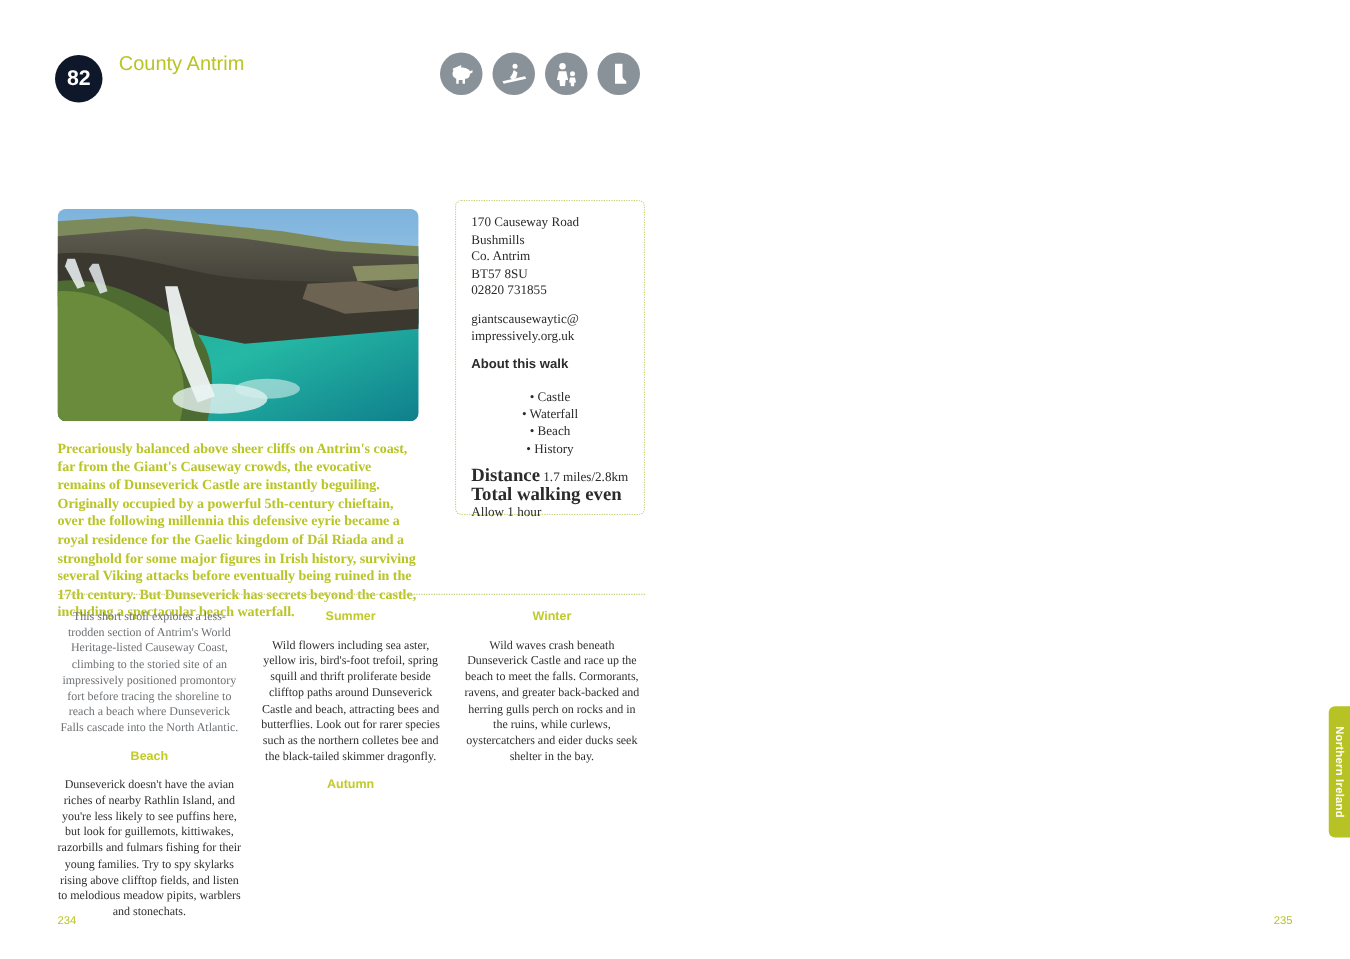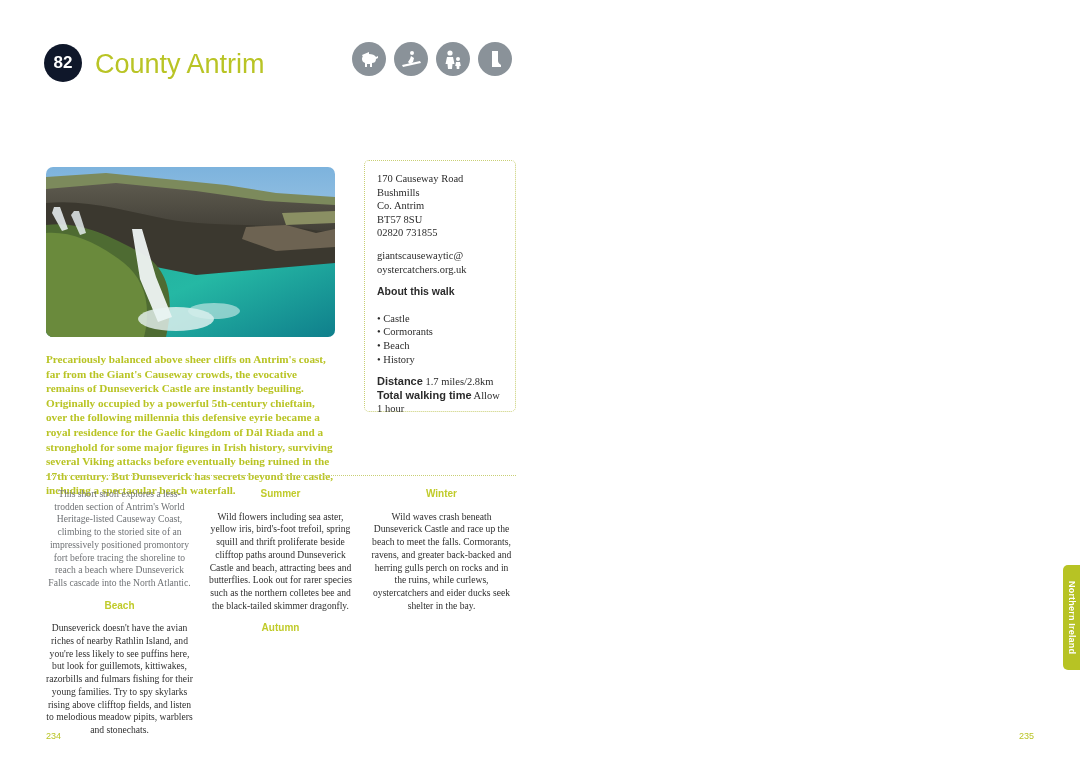--- a/index.html
+++ b/index.html
@@ -26,21 +26,21 @@
   }
   .title-block{margin-left:13px;}
   .walk-title{
     font-family:"Liberation Sans",sans-serif;
     font-weight:bold;color:#b9c425;
     font-size:33px;line-height:35px;letter-spacing:-0.3px;
     max-width:260px;
   }
   .walk-subtitle{
     font-family:"Liberation Sans",sans-serif;
-    color:#b9c425;font-size:27px;line-height:24px;margin-top:14px;
+    color:#b9c425;font-size:16px;line-height:24px;margin-top:2px;
   }
   .icon-row{position:absolute;right:58px;top:42px;display:flex;gap:8px;}
   .act-icon{width:34px;height:34px;border-radius:50%;background:#8a9299;
     display:flex;align-items:center;justify-content:center;}
   .act-icon svg{display:block;}
 
   
   .photo-main{
     position:absolute;left:46px;top:167px;width:289px;height:170px;
     border-radius:7px;overflow:hidden;
@@ -48,23 +48,23 @@
 
   
   .info-box{
     position:absolute;left:364px;top:160px;width:152px;height:252px;
     border:1px dotted #c9cf74;border-radius:5px;
     padding:11px 12px 17px 12px;box-sizing:border-box;
     font-size:10.5px;line-height:13.6px;color:#2b2b2b;
   }
   .info-box .blank{height:9px;}
   .info-h{font-family:"Liberation Sans",sans-serif;font-weight:bold;font-size:10.5px;margin-bottom:13px;}
-  .info-box ul{margin:0;padding:0;list-style:none;}
+  .info-box ul{margin:0;padding:0;list-style:none;text-align:center;}
   .info-box li:before{content:"• ";}
-  .stat b{font-family:Liberation Sans, sans-serif;font-size:11px;}
+  .stat b{font-family:Liberation Serif, serif;font-size:15px;}
 
   
   .intro{
     position:absolute;left:46px;top:352px;width:290px;
     font-family:"Liberation Serif",serif;font-weight:bold;
     color:#b9c425;font-size:11.2px;line-height:14.6px;
   }
   .intro-rule{position:absolute;left:46px;top:475px;width:470px;border-top:1px dotted #c9cf74;}
 
   
@@ -176,32 +176,32 @@
     </div>
 
     <div class="info-box">
       <div>170 Causeway Road</div>
       <div>Bushmills</div>
       <div>Co. Antrim</div>
       <div>BT57 8SU</div>
       <div>02820 731855</div>
       <div class="blank"></div>
       <div>giantscausewaytic@</div>
-      <div>oystercatchers.org.uk</div>
+      <div>impressively.org.uk</div>
       <div class="blank"></div>
       <div class="info-h">About this walk</div>
       <ul>
         <li>Castle</li>
-        <li>Cormorants</li>
+        <li>Waterfall</li>
         <li>Beach</li>
         <li>History</li>
       </ul>
       <div class="blank"></div>
       <div class="stat"><b>Distance</b> <span>1.7 miles/2.8km</span></div>
-      <div class="stat"><b>Total walking time</b> <span>Allow 1 hour</span></div>
+      <div class="stat"><b>Total walking even</b> <span>Allow 1 hour</span></div>
     </div>
 
     <div class="intro">Precariously balanced above sheer cliffs on Antrim's coast, far from the Giant's Causeway crowds, the evocative remains of Dunseverick Castle are instantly beguiling. Originally occupied by a powerful 5th-century chieftain, over the following millennia this defensive eyrie became a royal residence for the Gaelic kingdom of Dál Riada and a stronghold for some major figures in Irish history, surviving several Viking attacks before eventually being ruined in the 17th century. But Dunseverick has secrets beyond the castle, including a spectacular beach waterfall.</div>
     <div class="intro-rule"></div>
 
     <div class="cols">
       <div class="col">
         <p class="lead">This short stroll explores a less-trodden section of Antrim's World Heritage-listed Causeway Coast, climbing to the storied site of an impressively positioned promontory fort before tracing the shoreline to reach a beach where Dunseverick Falls cascade into the North Atlantic.</p>
         <p class="season">Beach</p>
         <p>Dunseverick doesn't have the avian riches of nearby Rathlin Island, and you're less likely to see puffins here, but look for guillemots, kittiwakes, razorbills and fulmars fishing for their young families. Try to spy skylarks rising above clifftop fields, and listen to melodious meadow pipits, warblers and stonechats.</p>

